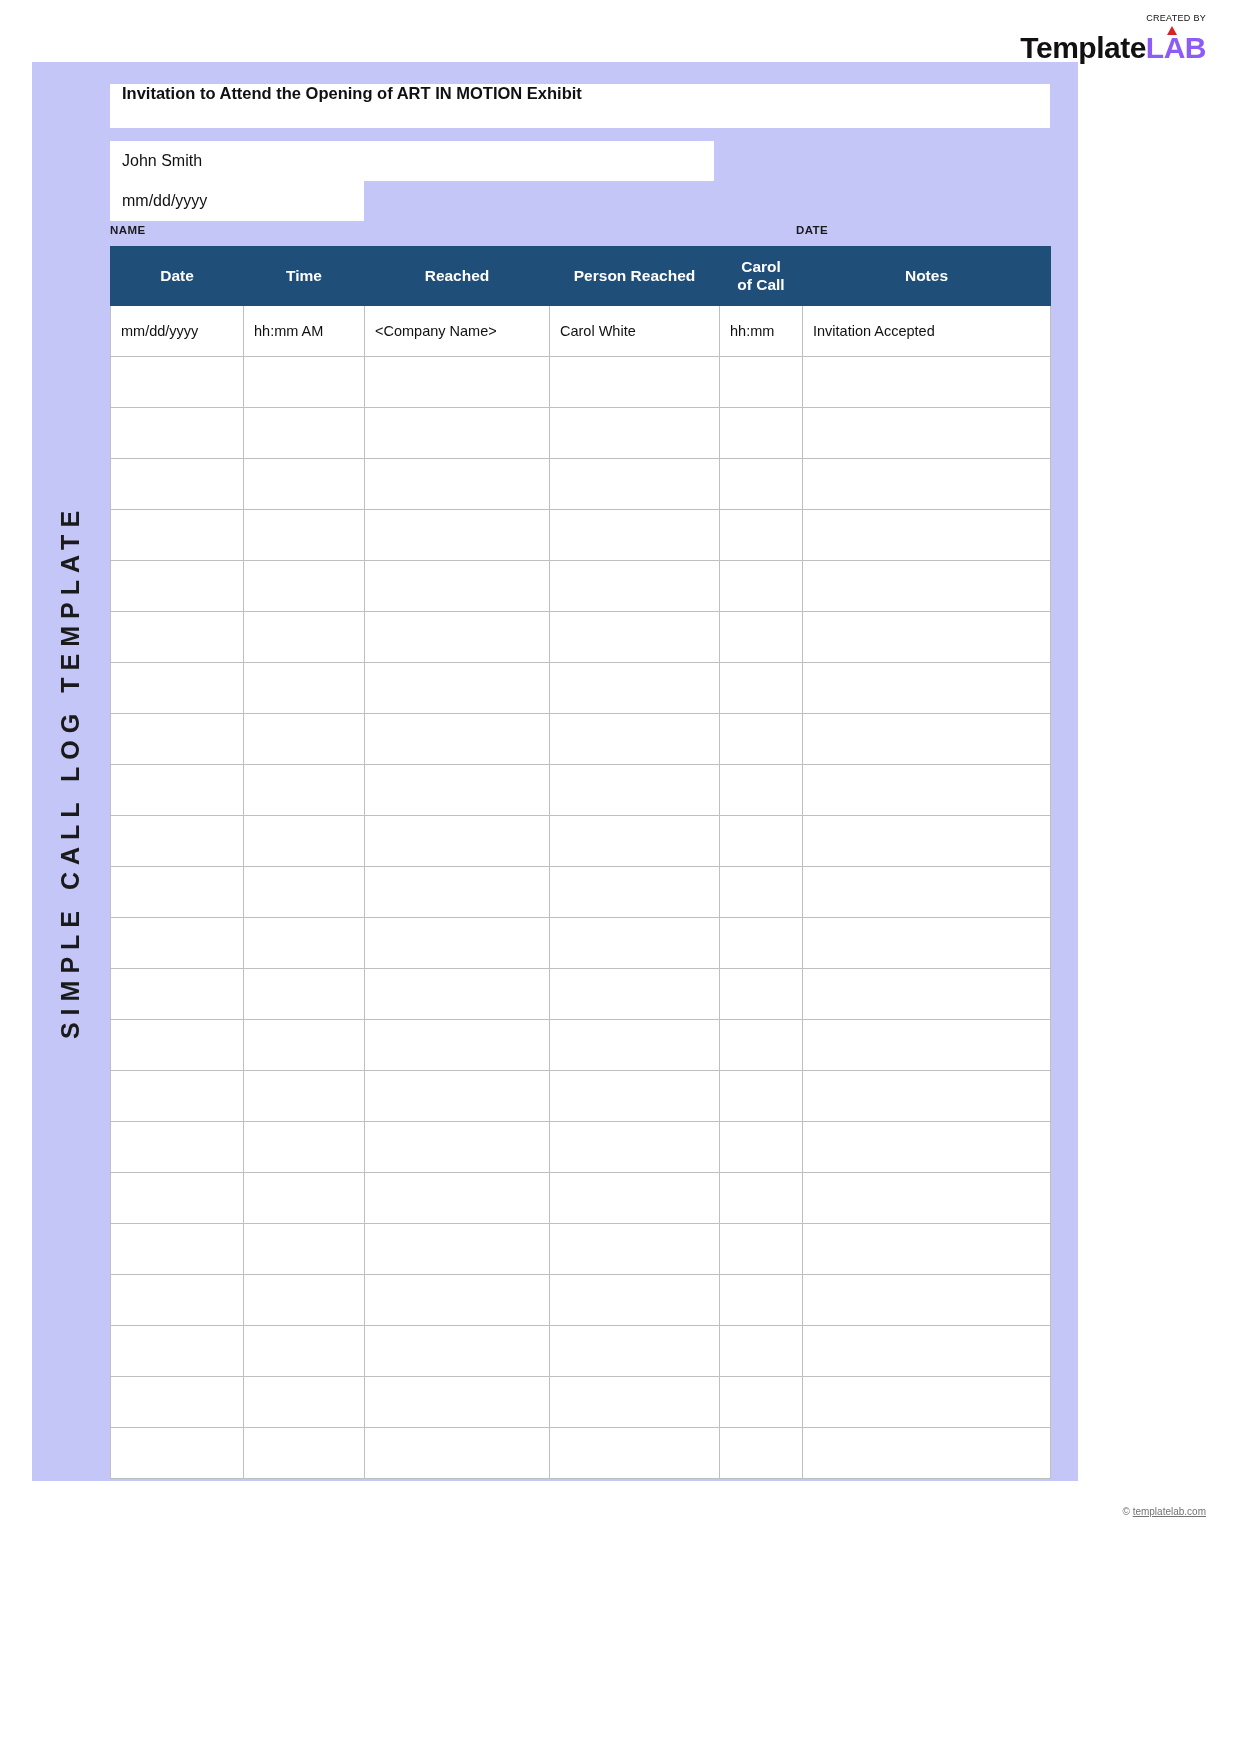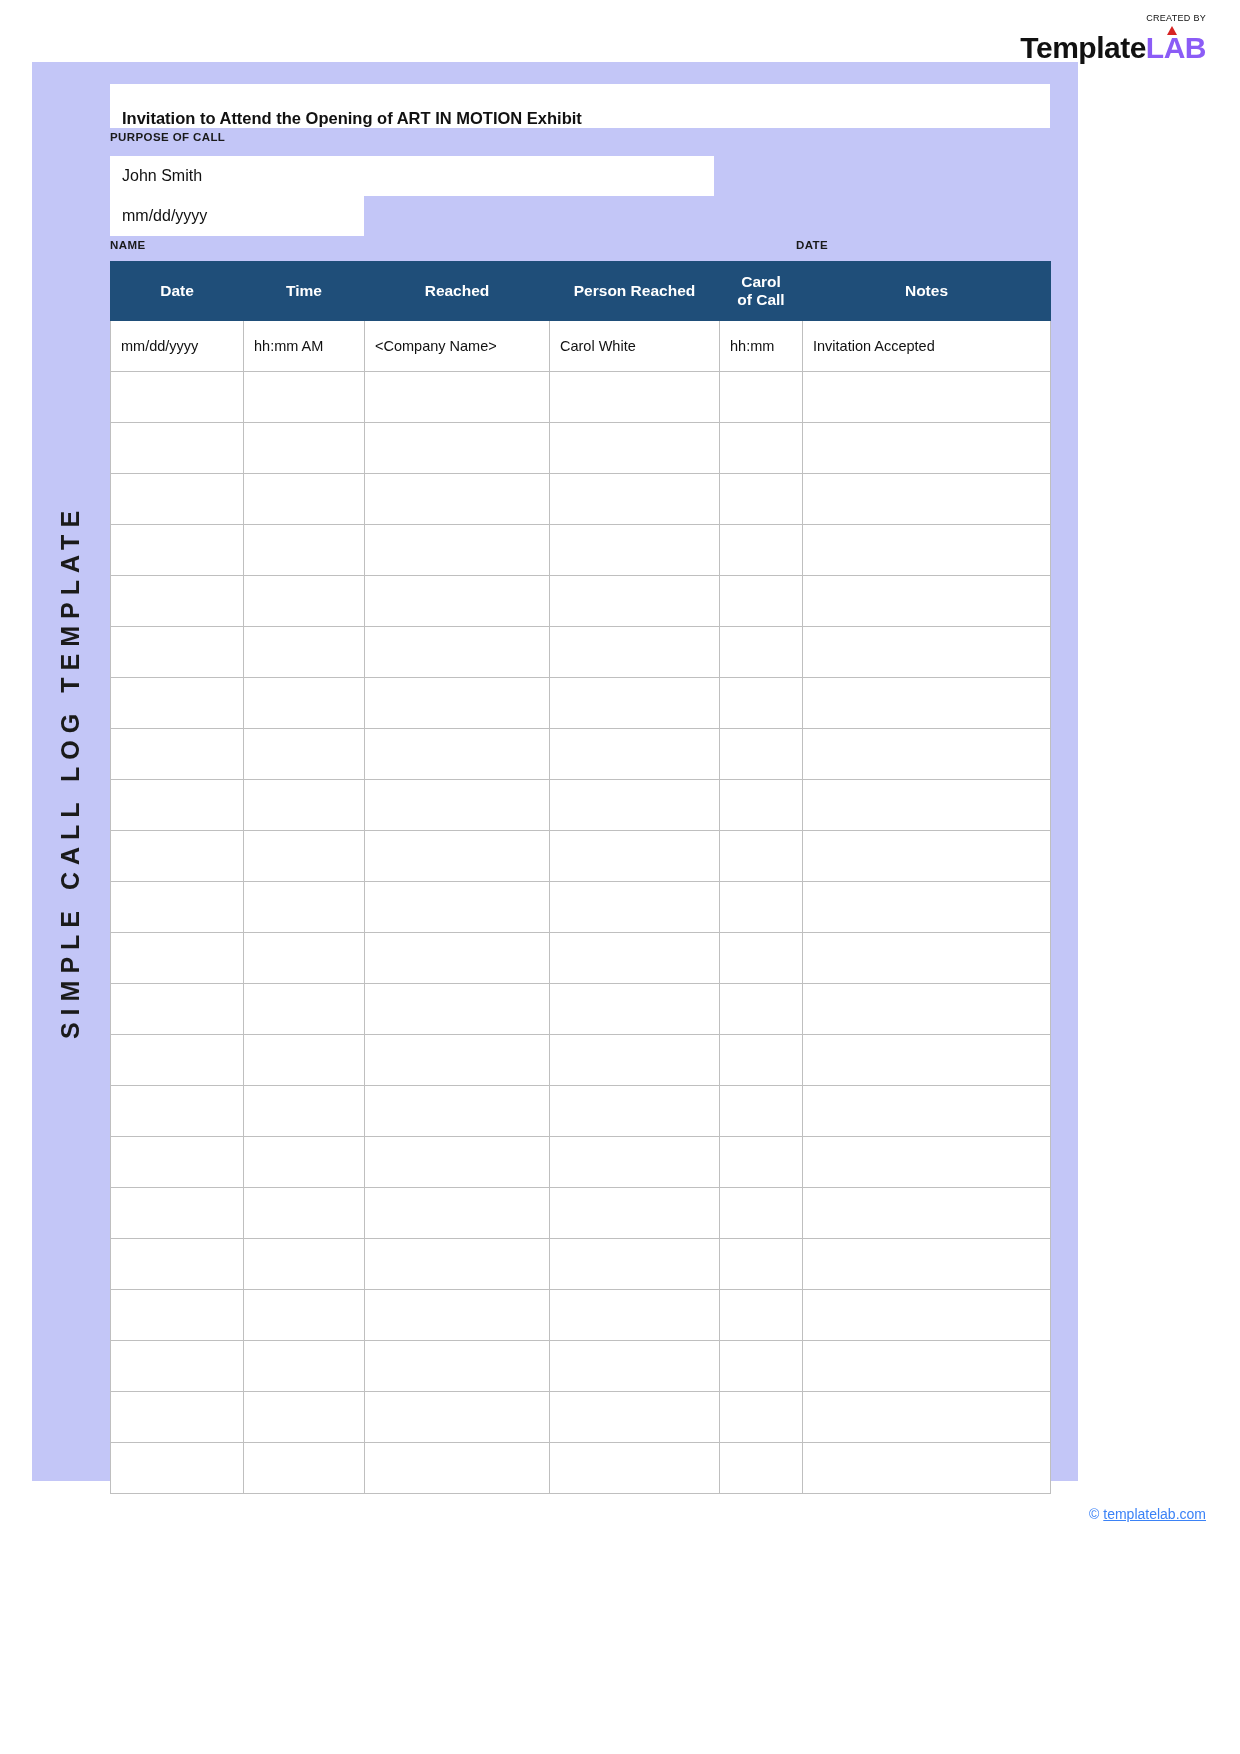--- a/index.html
+++ b/index.html
@@ -87,21 +87,21 @@
     position: absolute;
     left: 78px;
     top: 22px;
     width: 940px;
   }
 
   .title-box {
     background: #ffffff;
     height: 44px;
     display: flex;
-    align-items: flex-end;
+    align-items: flex-start;
     padding-left: 12px;
     box-sizing: border-box;
     font-size: 16.5px;
     font-weight: bold;
     color: #111111;
   }
   .field-caption {
     font-size: 11.5px;
     font-weight: bold;
     letter-spacing: 0.4px;
@@ -178,22 +178,22 @@
   .col-company { width: 185px; }
   .col-person { width: 170px; }
   .col-length { width: 83px; }
   .col-notes { width: 248px; }
 
   
   .footer {
     position: absolute;
     right: 34px;
     top: 1506px;
-    font-size: 14px;
-    color: #3b82f6;
+    font-size: 10px;
+    color: #737373;
   }
   .footer .link {
     text-decoration: underline;
   }
 </style>
 </head>
 <body>
 
 <div class="brand">
   <div class="brand-created">CREATED BY</div>
@@ -206,21 +206,20 @@
 
   <div class="side-label">
     <span>SIMPLE CALL LOG TEMPLATE</span>
   </div>
 
   <div class="content">
 
     <div class="title-box">
       <span>Invitation to Attend the Opening of ART IN MOTION Exhibit</span>
     </div>
-    <div class="field-caption">PURPOSE OF CALL</div>
 
     <div class="row-fields">
       <div class="name-box">
         <span>John Smith</span>
       </div>
       <div class="spacer"></div>
       <div class="date-box">
         <span>mm/dd/yyyy</span>
       </div>
     </div>

